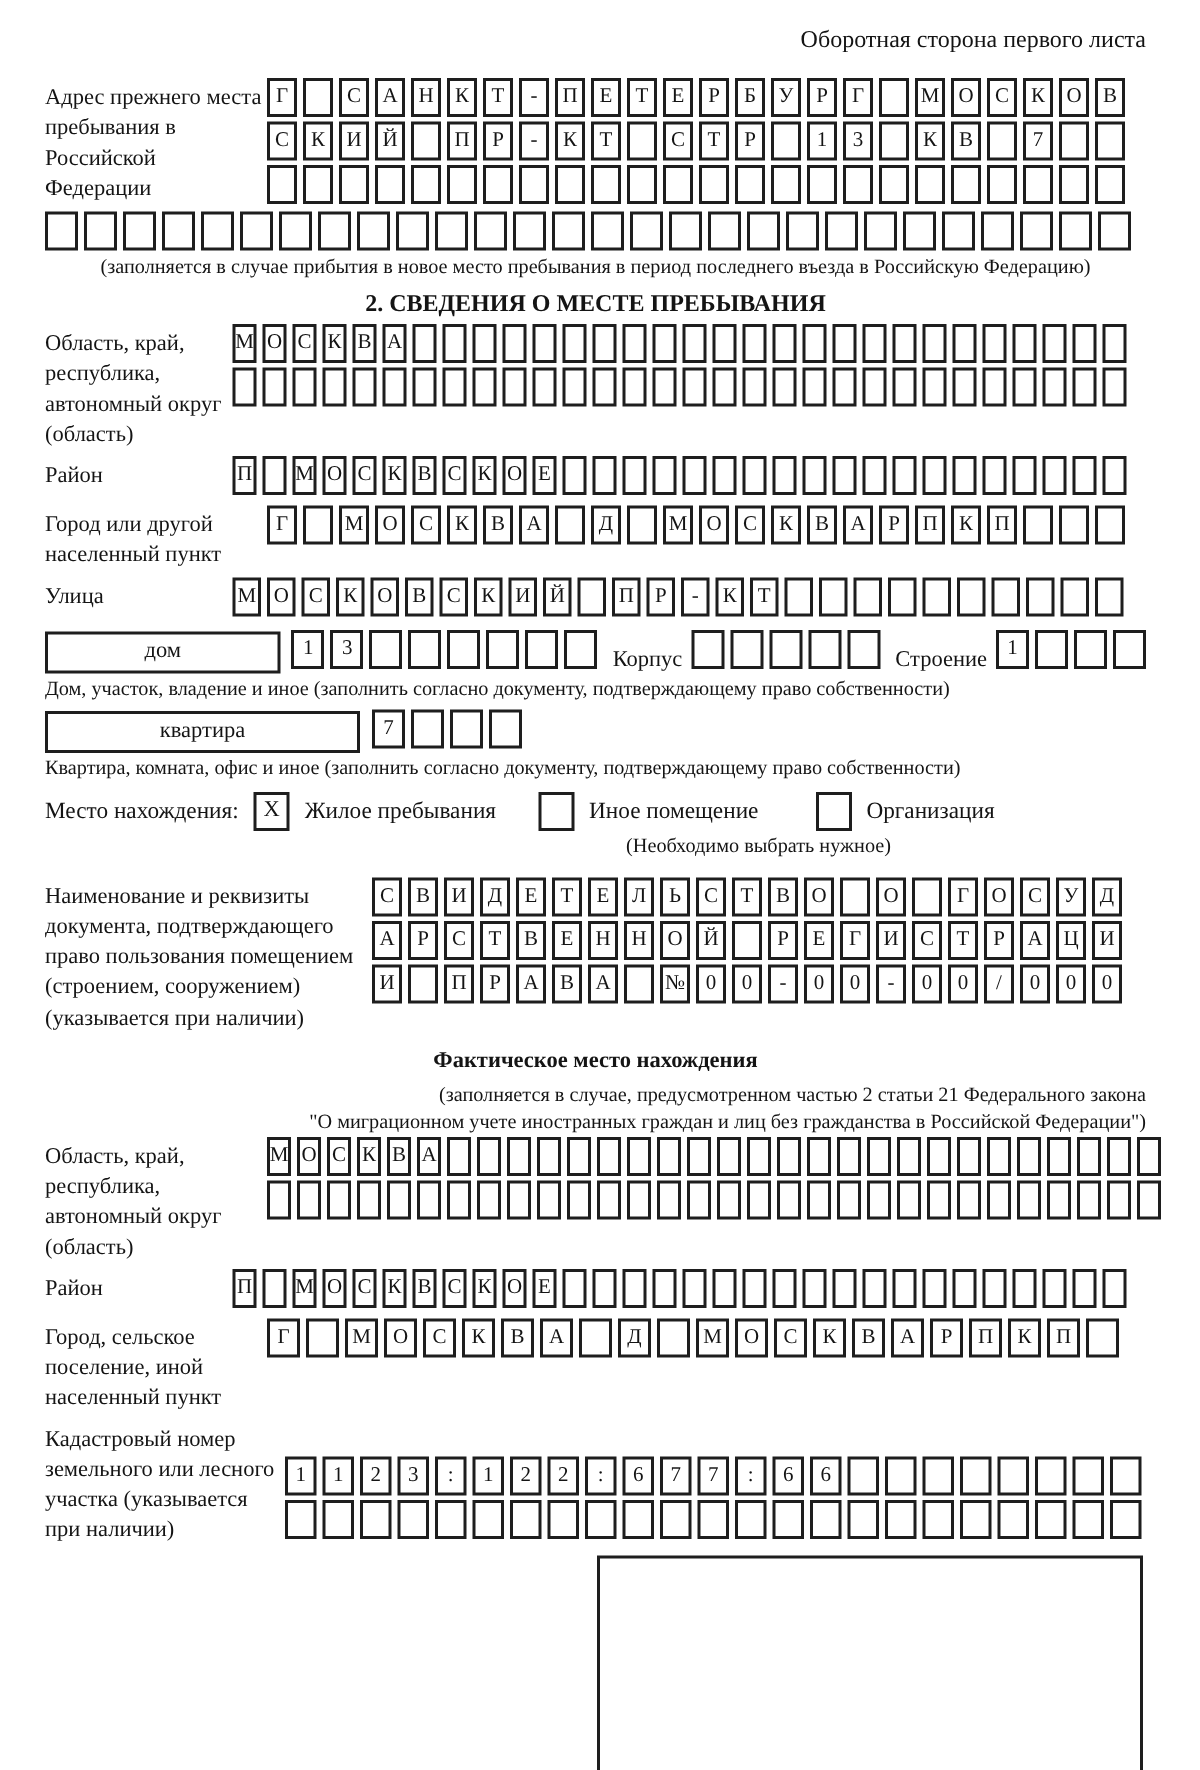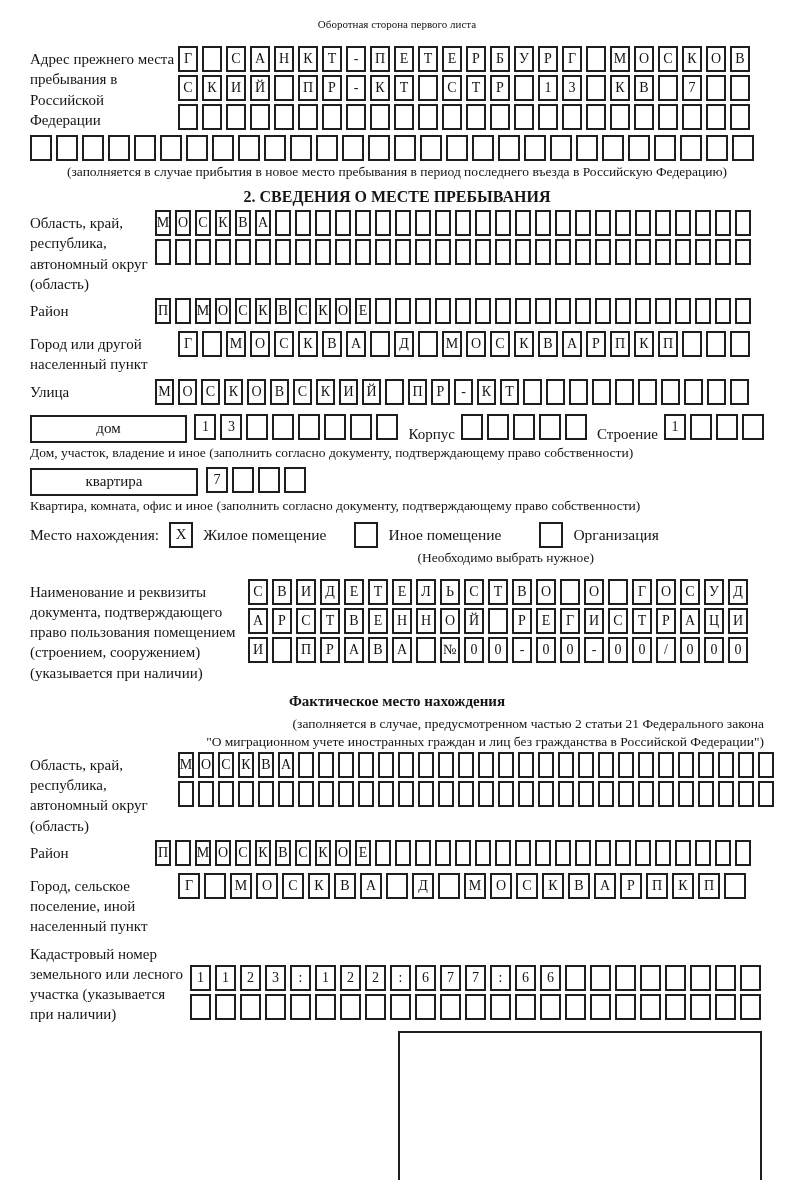--- a/index.html
+++ b/index.html
@@ -2,21 +2,21 @@
 <html><head>
 <meta charset="utf-8">
 <style>
   html,body{margin:0;padding:0;}
   body{
     width:800px;height:1180px;background:#fff;color:#141414;
     font-family:"Liberation Serif","DejaVu Serif",serif;
     position:relative;overflow:hidden;
   }
   .content{padding:0 36px 0 30px;}
-  .hdr-note{ text-align:center; font-size:11px; margin-top:18px; }
+  .hdr-note{ text-align:right; font-size:16px; margin-top:18px; }
   .field{ display:flex; align-items:flex-start; margin-top:4px; }
   .lbl{ font-size:15px; line-height:1.35; flex:0 0 auto; padding-top:3px;}
   .lw148{width:148px;} .lw125{width:125px;} .lw218{width:218px;} .lw160{width:160px;}
   .rows{flex:1 1 auto;}
   .boxrow{ display:flex; gap:4px; margin-bottom:3px; }
   .cbox{
     box-sizing:border-box; border:2px solid #1e1e1e; height:26px;
     display:inline-flex; align-items:center; justify-content:center;
     font-size:14px; background:#fff; flex:0 0 auto;
   }
@@ -368,35 +368,35 @@
     <span class="boxrow bw22">
         <span class="cbox">1</span>
         <span class="cbox"></span>
         <span class="cbox"></span>
         <span class="cbox"></span>
       </span>
   </div>
   <div class="caption" style="text-align:left;">Дом, участок, владение и иное (заполнить согласно документу, подтверждающему право собственности)</div>
 
   <div class="hrow">
-    <span class="widebox" style="width:168px;">квартира</span>
+    <span class="widebox" style="width:210px;">квартира</span>
     <span style="width:8px;"></span>
     <span class="boxrow bw22">
         <span class="cbox">7</span>
         <span class="cbox"></span>
         <span class="cbox"></span>
         <span class="cbox"></span>
       </span>
   </div>
   <div class="caption" style="text-align:left;">Квартира, комната, офис и иное (заполнить согласно документу, подтверждающему право собственности)</div>
 
   <div class="mesto">
     <span>Место нахождения:</span>
     <span class="chk">X</span>
-    <span>Жилое помещение</span>
+    <span>Жилое пребывания</span>
     <span class="chk" style="margin-left:28px;"></span>
     <span>Иное помещение</span>
     <span class="chk" style="margin-left:38px;"></span>
     <span>Организация</span>
   </div>
   <div class="small-note" style="margin-right:170px;">(Необходимо выбрать нужное)</div>
 
   <div class="field" style="margin-top:13px;">
     <div class="lbl lw218">Наименование и реквизиты документа, подтверждающего право пользования помещением (строением, сооружением) (указывается при наличии)</div>
     <div class="rows">

